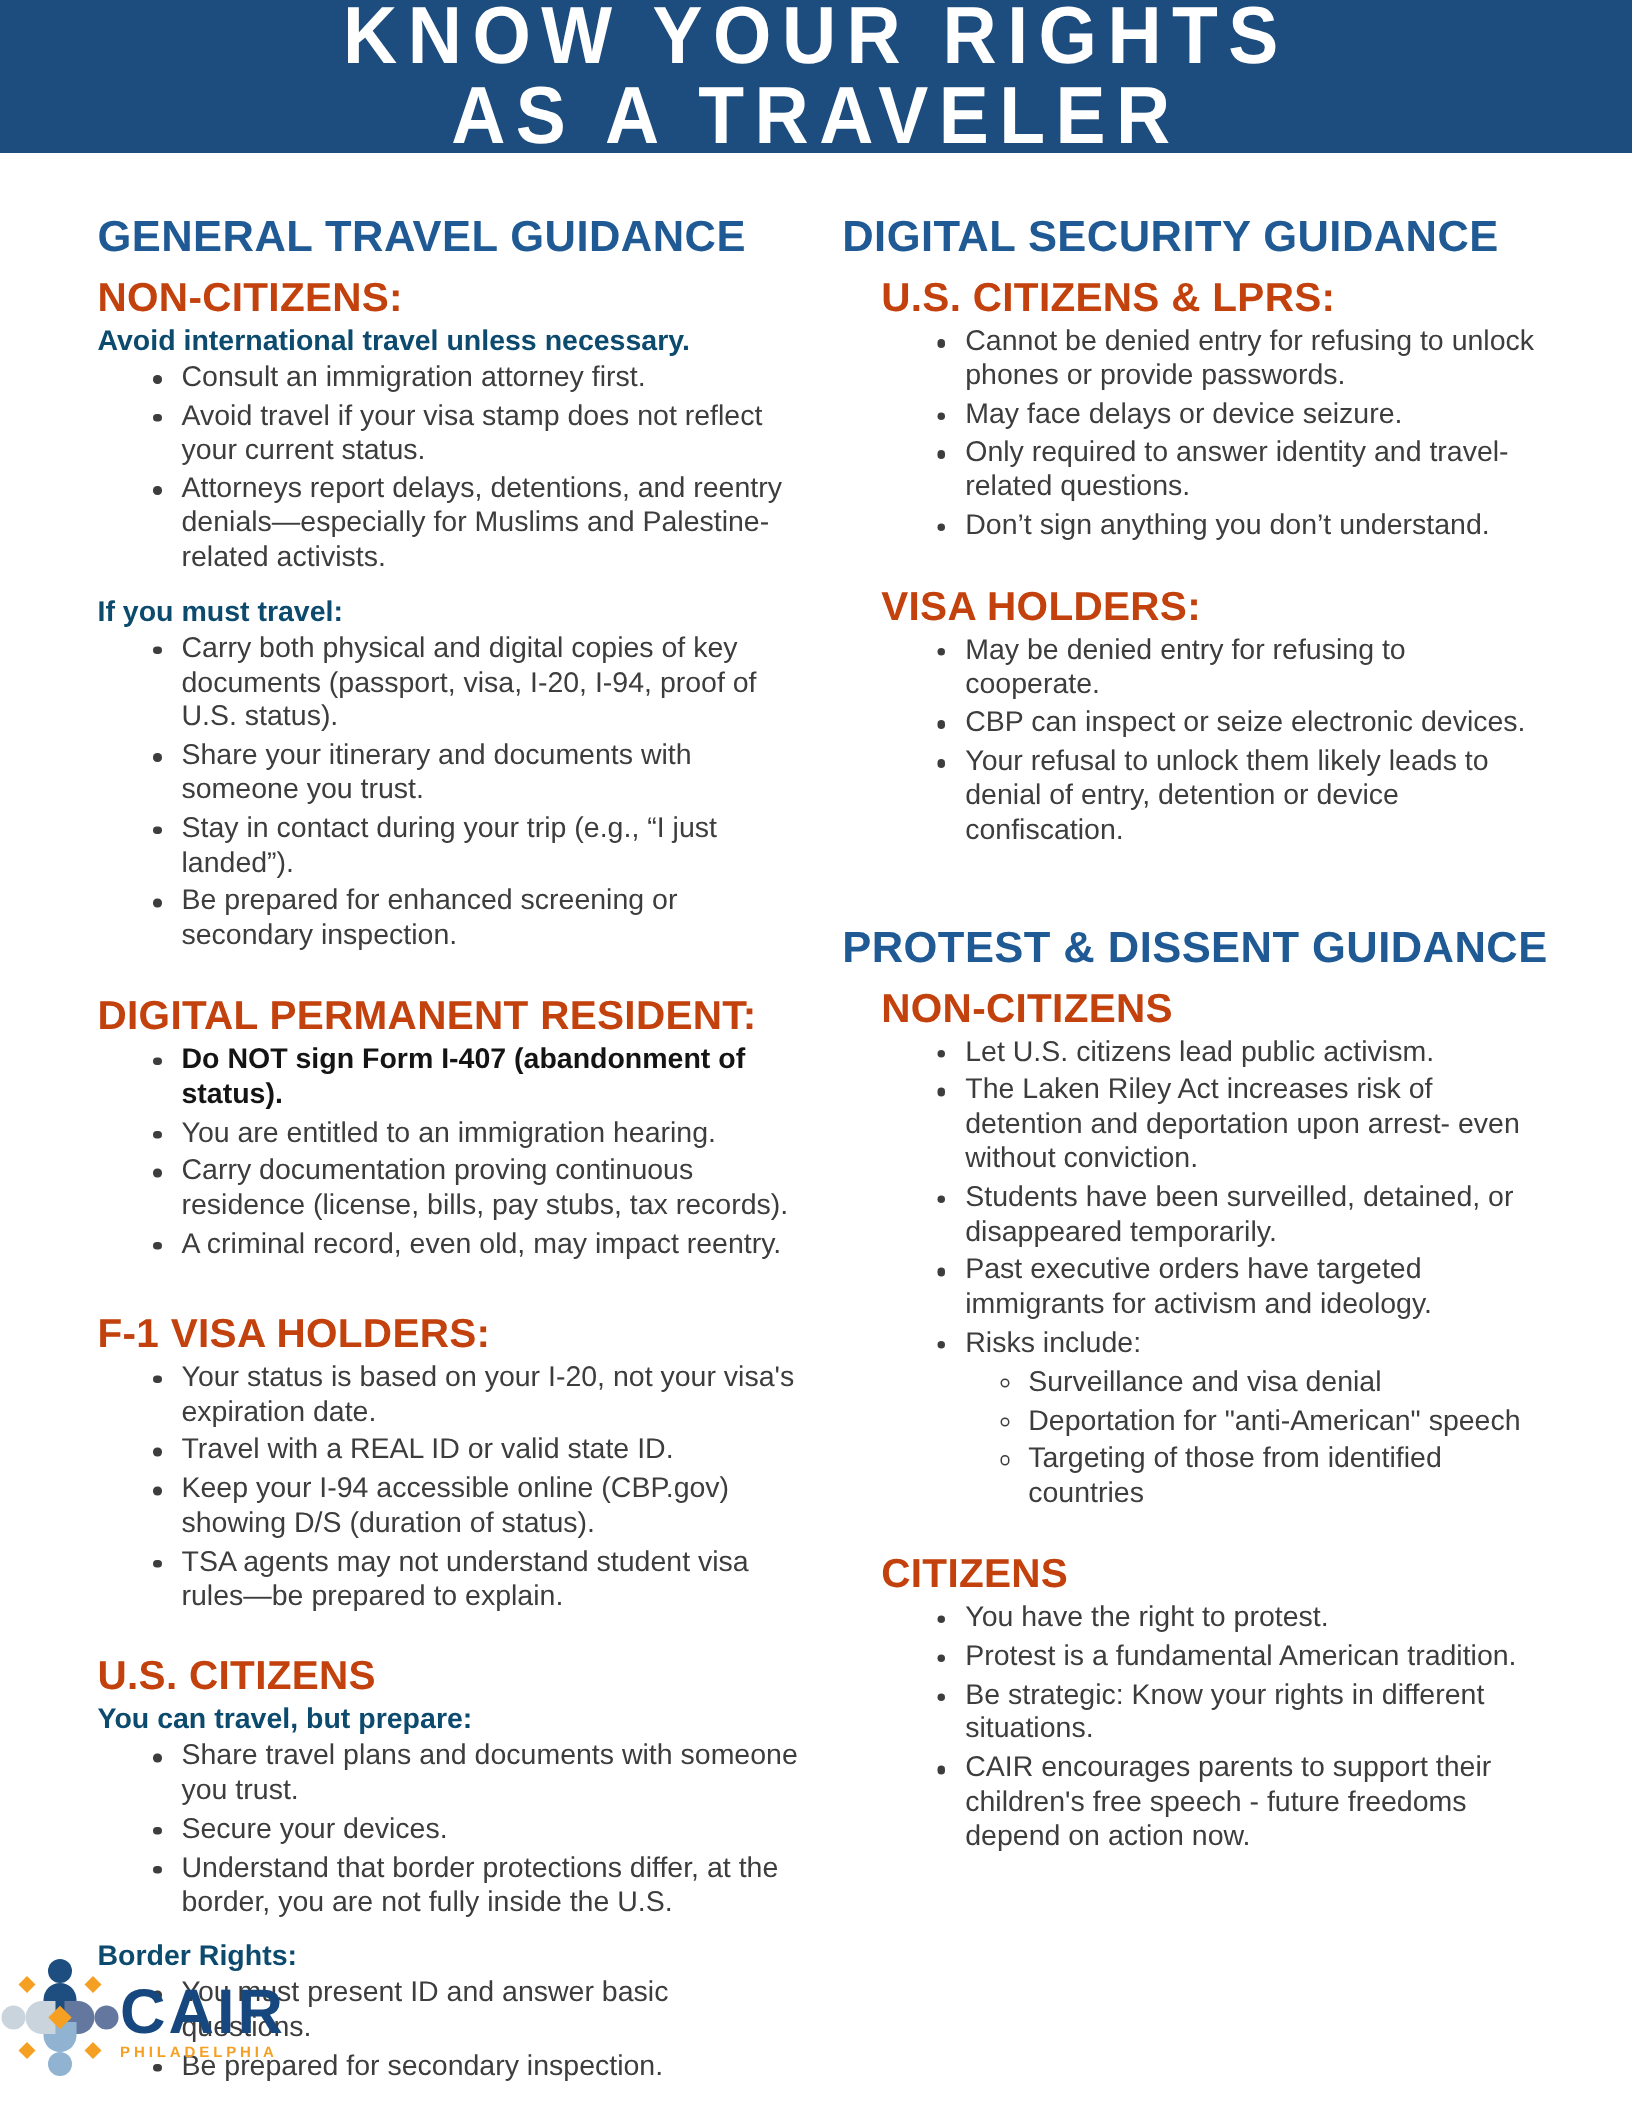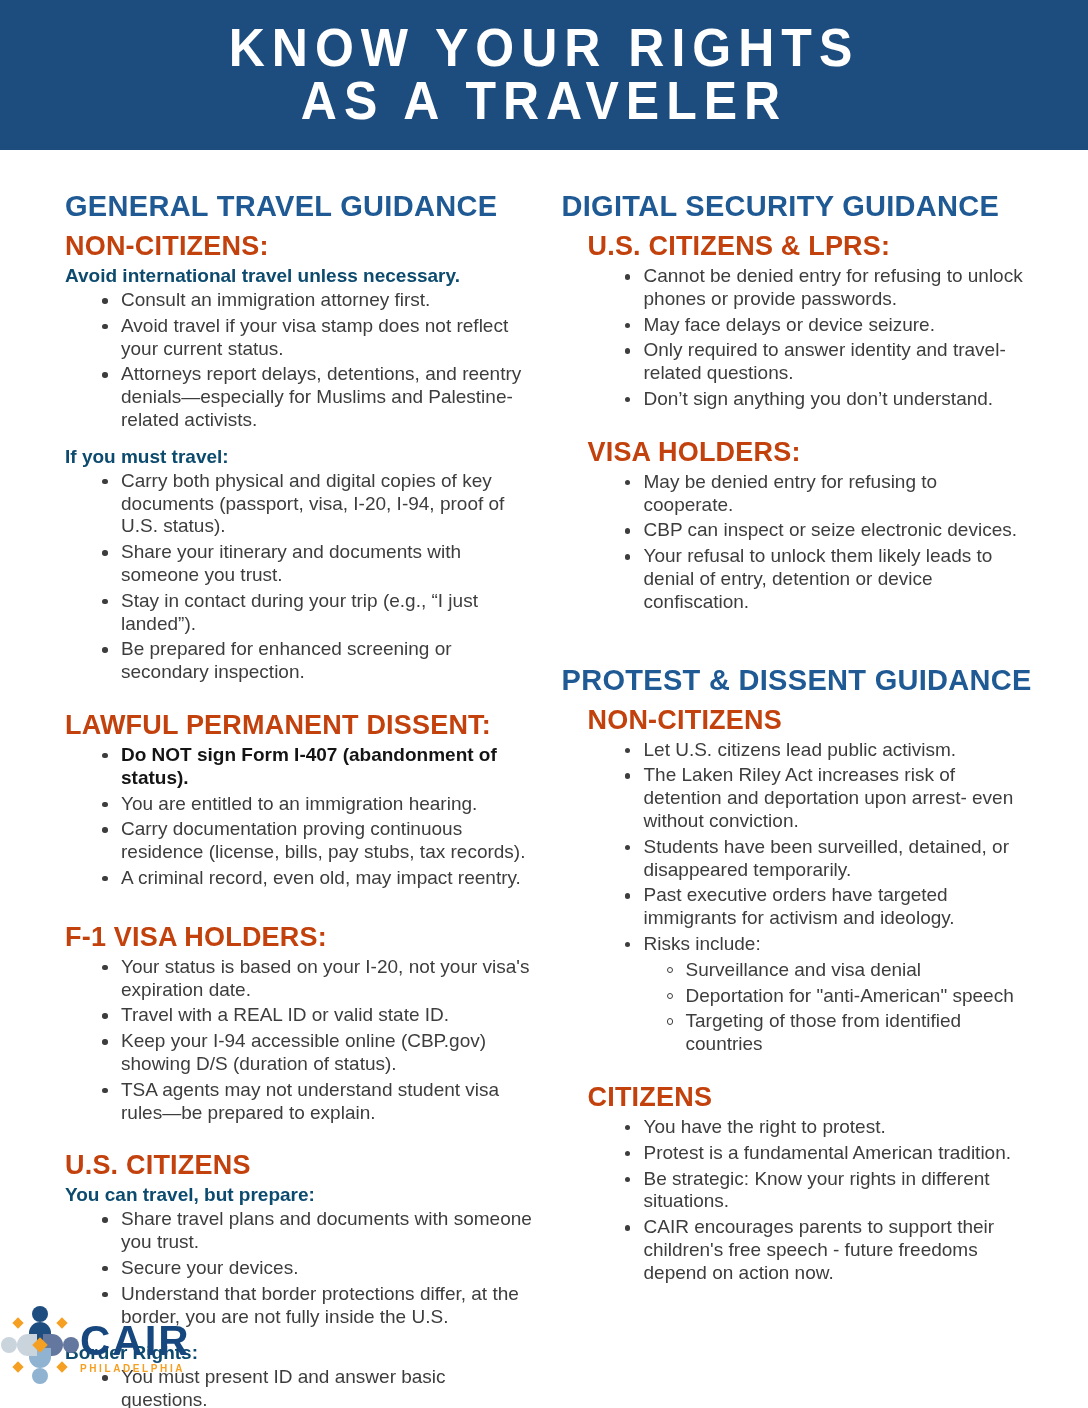--- a/index.html
+++ b/index.html
@@ -6,21 +6,21 @@
   body{
     width:1088px;height:1408px;
     background:#ffffff;
     font-family:"Liberation Sans",sans-serif;
     color:#3d3d3d;
     position:relative;
     overflow:hidden;
   }
   
   .banner{
-    height:150px;
+    height:102px;
     background:#1d4d7e;
     display:flex;flex-direction:column;
     justify-content:center;align-items:center;
   }
   .banner .title-line{
     color:#ffffff;
     font-weight:bold;
     font-size:50px;
     letter-spacing:7px;
     line-height:1.06;
@@ -167,21 +167,21 @@
         <p class="lead">If you must travel:</p>
         <ul class="bullets">
             <li>Carry both physical and digital copies of key documents (passport, visa, I-20, I-94, proof of U.S. status).</li>
             <li>Share your itinerary and documents with someone you trust.</li>
             <li>Stay in contact during your trip (e.g., “I just landed”).</li>
             <li>Be prepared for enhanced screening or secondary inspection.</li>
           </ul>
       </div>
 
       <div class="block gap-top">
-        <h3 class="block-heading">LAWFUL PERMANENT DISSENT:</h3>
+        <h3 class="block-heading">DIGITAL PERMANENT RESIDENT:</h3>
         <ul class="bullets">
             <li class="bold">Do NOT sign Form I-407 (abandonment of status).</li>
             <li>You are entitled to an immigration hearing.</li>
             <li>Carry documentation proving continuous residence (license, bills, pay stubs, tax records).</li>
             <li>A criminal record, even old, may impact reentry.</li>
           </ul>
       </div>
 
       <div class="block gap-top-lg">
         <h3 class="block-heading">F-1 VISA HOLDERS:</h3>

